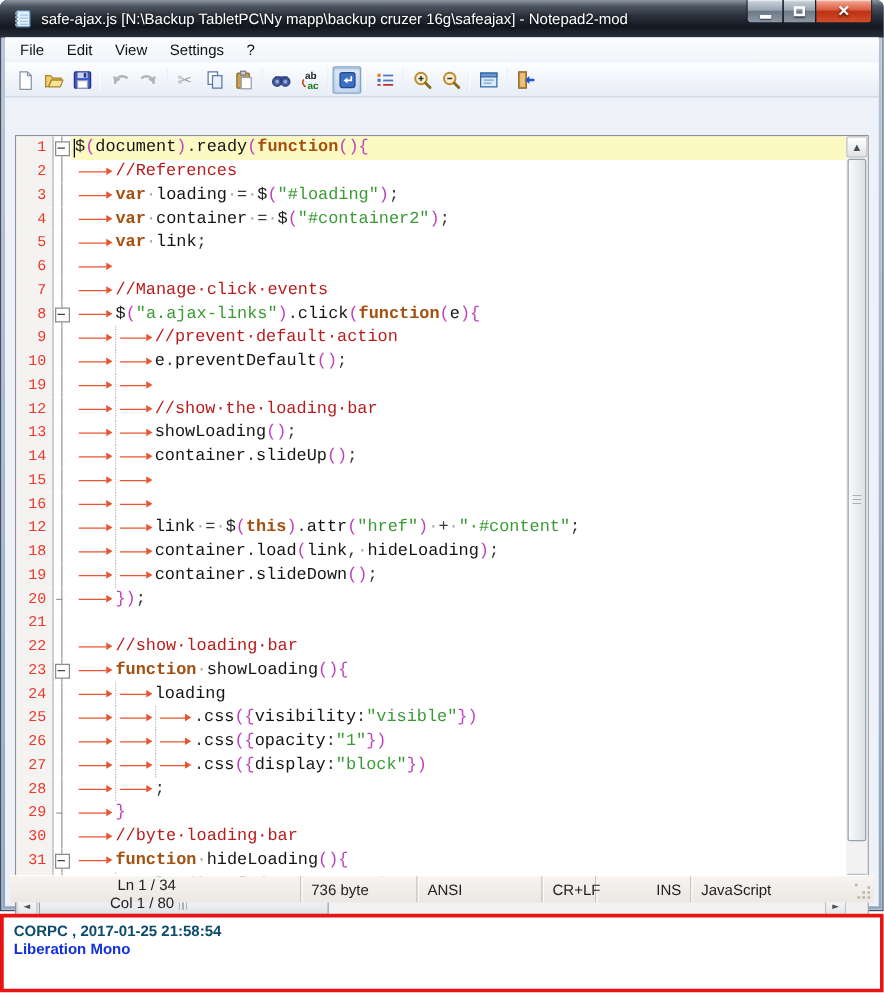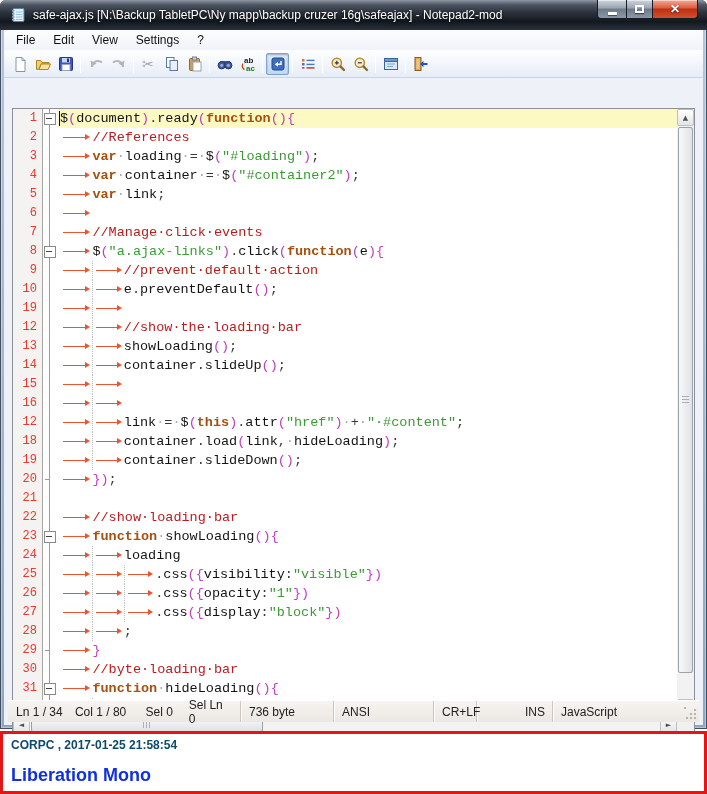--- a/index.html
+++ b/index.html
@@ -98,35 +98,35 @@
              background:linear-gradient(#f8f8f8,#dfe2e6); border:1px solid #99a1ac; border-radius:2px; }
   .h-thumb::after { content:""; position:absolute; top:3px; bottom:3px; left:50%; margin-left:-4px; width:8px;
              background:repeating-linear-gradient(90deg,#a8b0ba 0 1px,transparent 1px 3px); }
 
   
   .statusbar { position:absolute; left:4px; right:4px; bottom:3px; height:22px;
                background:linear-gradient(#f7f4f1,#ebe7e2); border-top:1px solid #fff;
                display:flex; align-items:center; font-size:12px; color:#222; }
   .seg { height:100%; display:flex; align-items:center; padding:0 8px;
          border-right:1px solid #cbc5be; box-shadow:1px 0 0 #fff; }
-  .seg1 { width:233px; padding-left:8px; gap:0; }
+  .seg1 { width:233px; padding-left:8px; gap:0;flex-direction:column; }
   .seg1 span { display:inline-block; }
   .s-ln { width:60px; } .s-col { width:72px; } .s-sel { width:44px; }
   .s-size { width:93px; } .s-enc { width:100px; } .s-eol { width:43px; justify-content:flex-start; }
   .s-ins { width:34px; padding:0 6px;margin-left:42px; } .s-scheme { flex:1; border-right:none; box-shadow:none; }
   .grip { position:absolute; right:2px; bottom:2px; width:13px; height:13px; }
   .grip::before { content:""; position:absolute; width:2px; height:2px; background:#b9b2a9;
         box-shadow: 10px 10px #b9b2a9, 6px 10px #b9b2a9, 2px 10px #b9b2a9,
                     10px 6px #b9b2a9, 6px 6px #b9b2a9, 10px 2px #b9b2a9; }
 
   
   .note { position:absolute; left:0; top:731px; width:707px; height:63px;
           background:#fff; border:3px solid #e81313; padding:4px 8px; }
   .note-line1 { font-size:12px; font-weight:bold; color:#0c4a6e; }
-  .note-line2 { font-size:18px; font-weight:bold; color:#1130e0; margin-top:13px; }
+  .note-line2 { font-size:12px; font-weight:bold; color:#1130e0; margin-top:0; }
 </style>
 </head>
 <body>
 
 <div class="win">
 
   <div class="titlebar">
     <svg class="title-icon" viewBox="0 0 16 16">
       <rect x="3" y="1.5" width="11" height="13" rx="1" fill="#dff0fb" stroke="#5a7e9e"></rect>
       <line x1="6" y1="5" x2="12.5" y2="5" stroke="#9ec6e2" stroke-width="1"></line>

